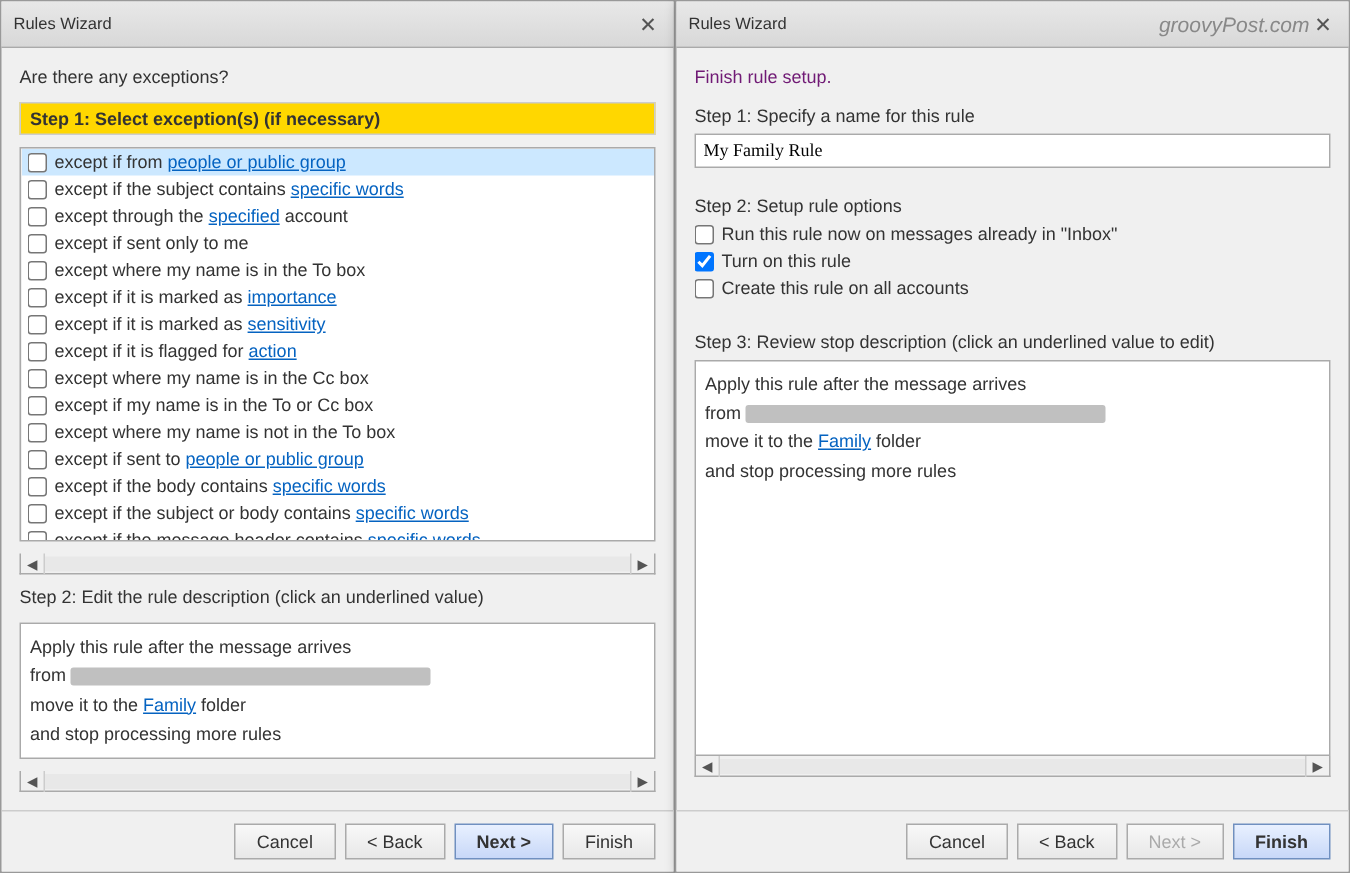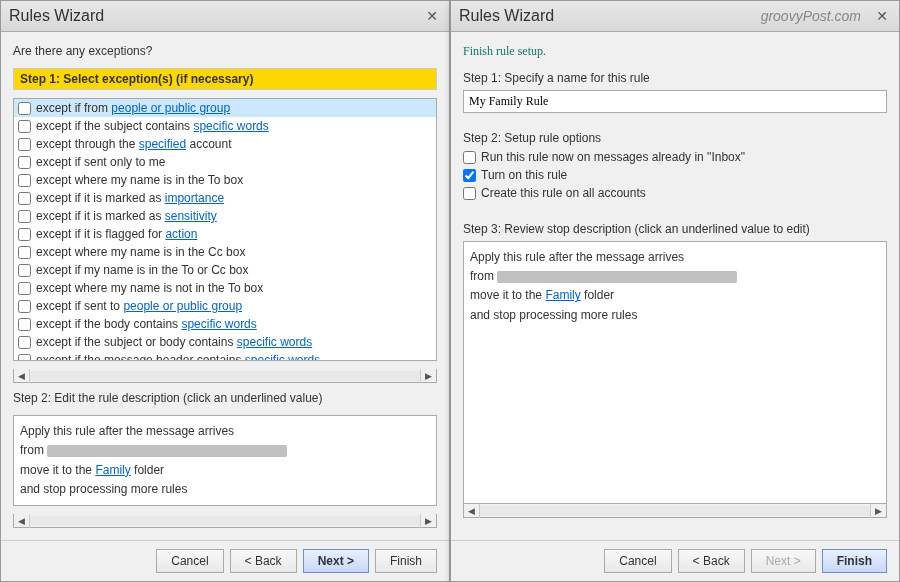--- a/index.html
+++ b/index.html
@@ -37,29 +37,29 @@
       background: linear-gradient(to bottom, #e8e8e8, #d8d8d8);
       padding: 6px 8px;
       display: flex;
       justify-content: space-between;
       align-items: center;
       border-bottom: 1px solid #aaa;
       user-select: none;
     }
 
     .title-bar-title {
-      font-size: 16px;
+      font-size: 11px;
       font-weight: normal;
       color: #333;
     }
 
     .title-bar-right {
       display: flex;
       align-items: center;
-      gap: 12px;
+      gap: 0;
     }
 
     .close-btn {
       width: 18px;
       height: 18px;
       background: none;
       border: none;
       cursor: pointer;
       font-size: 14px;
       color: #555;
@@ -190,23 +190,22 @@
 
     .btn:disabled, .btn[data-disabled="true"] {
       color: #aaa;
       cursor: default;
       background: linear-gradient(to bottom, #f8f8f8, #e8e8e8);
     }
 
     
     .finish-setup-label {
       font-size: 12px;
-      color: #0f766e;
+      color: #701a75;
       margin-bottom: 4px;
-      font-family: Liberation Serif, serif;
     }
 
     .step-section {
       margin-bottom: 10px;
     }
 
     .step-title {
       font-size: 12px;
       color: #333;
       margin-bottom: 5px;

